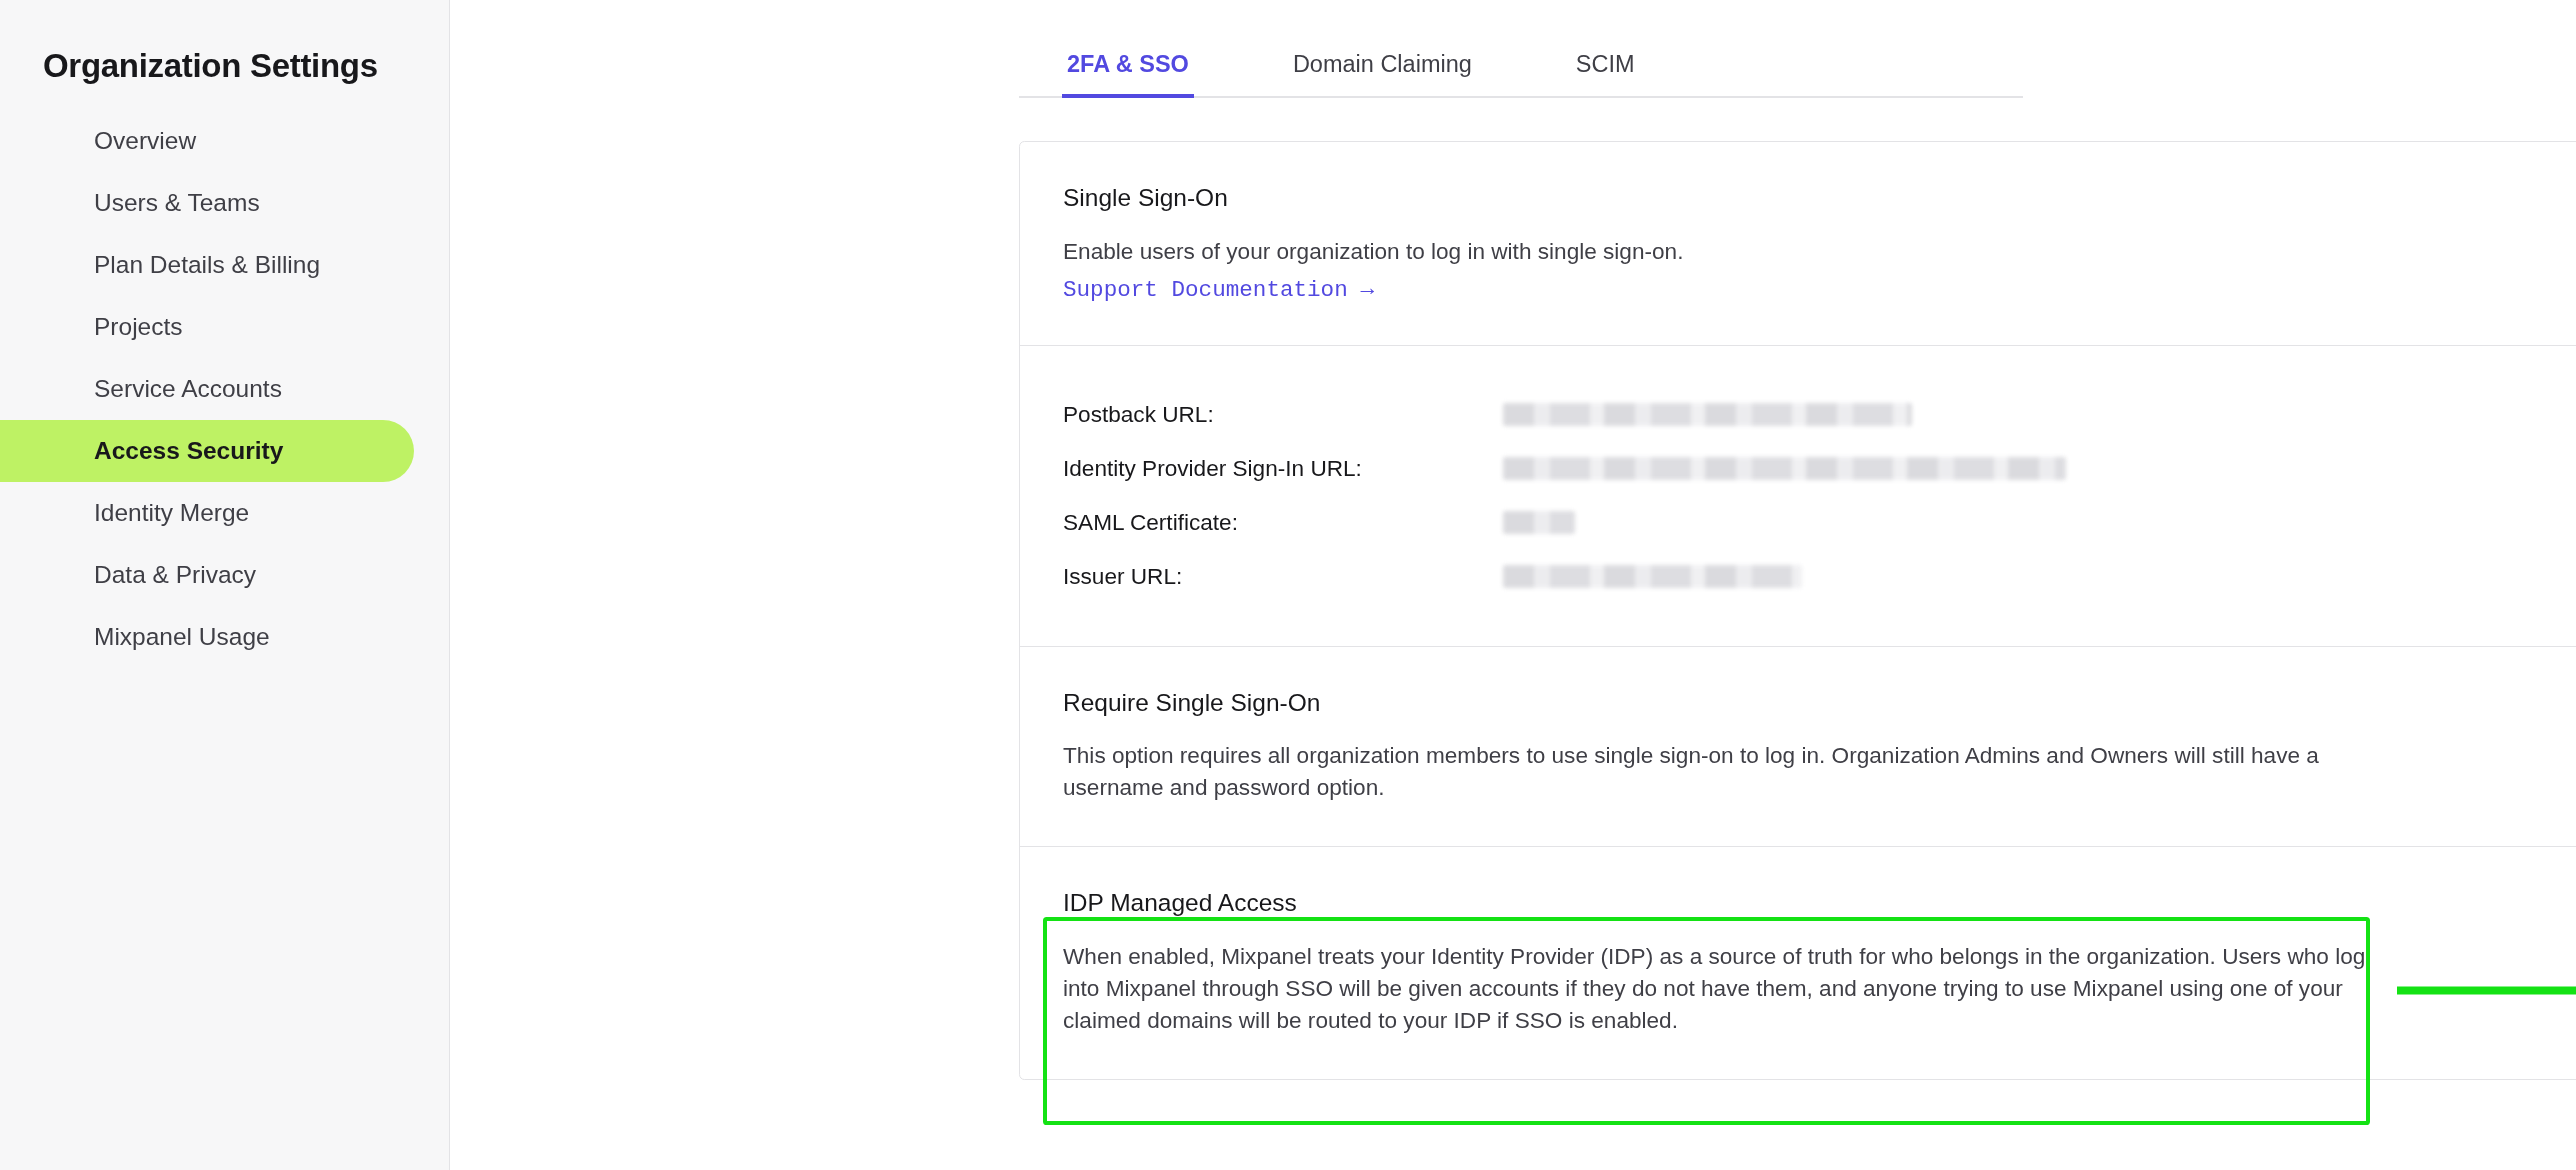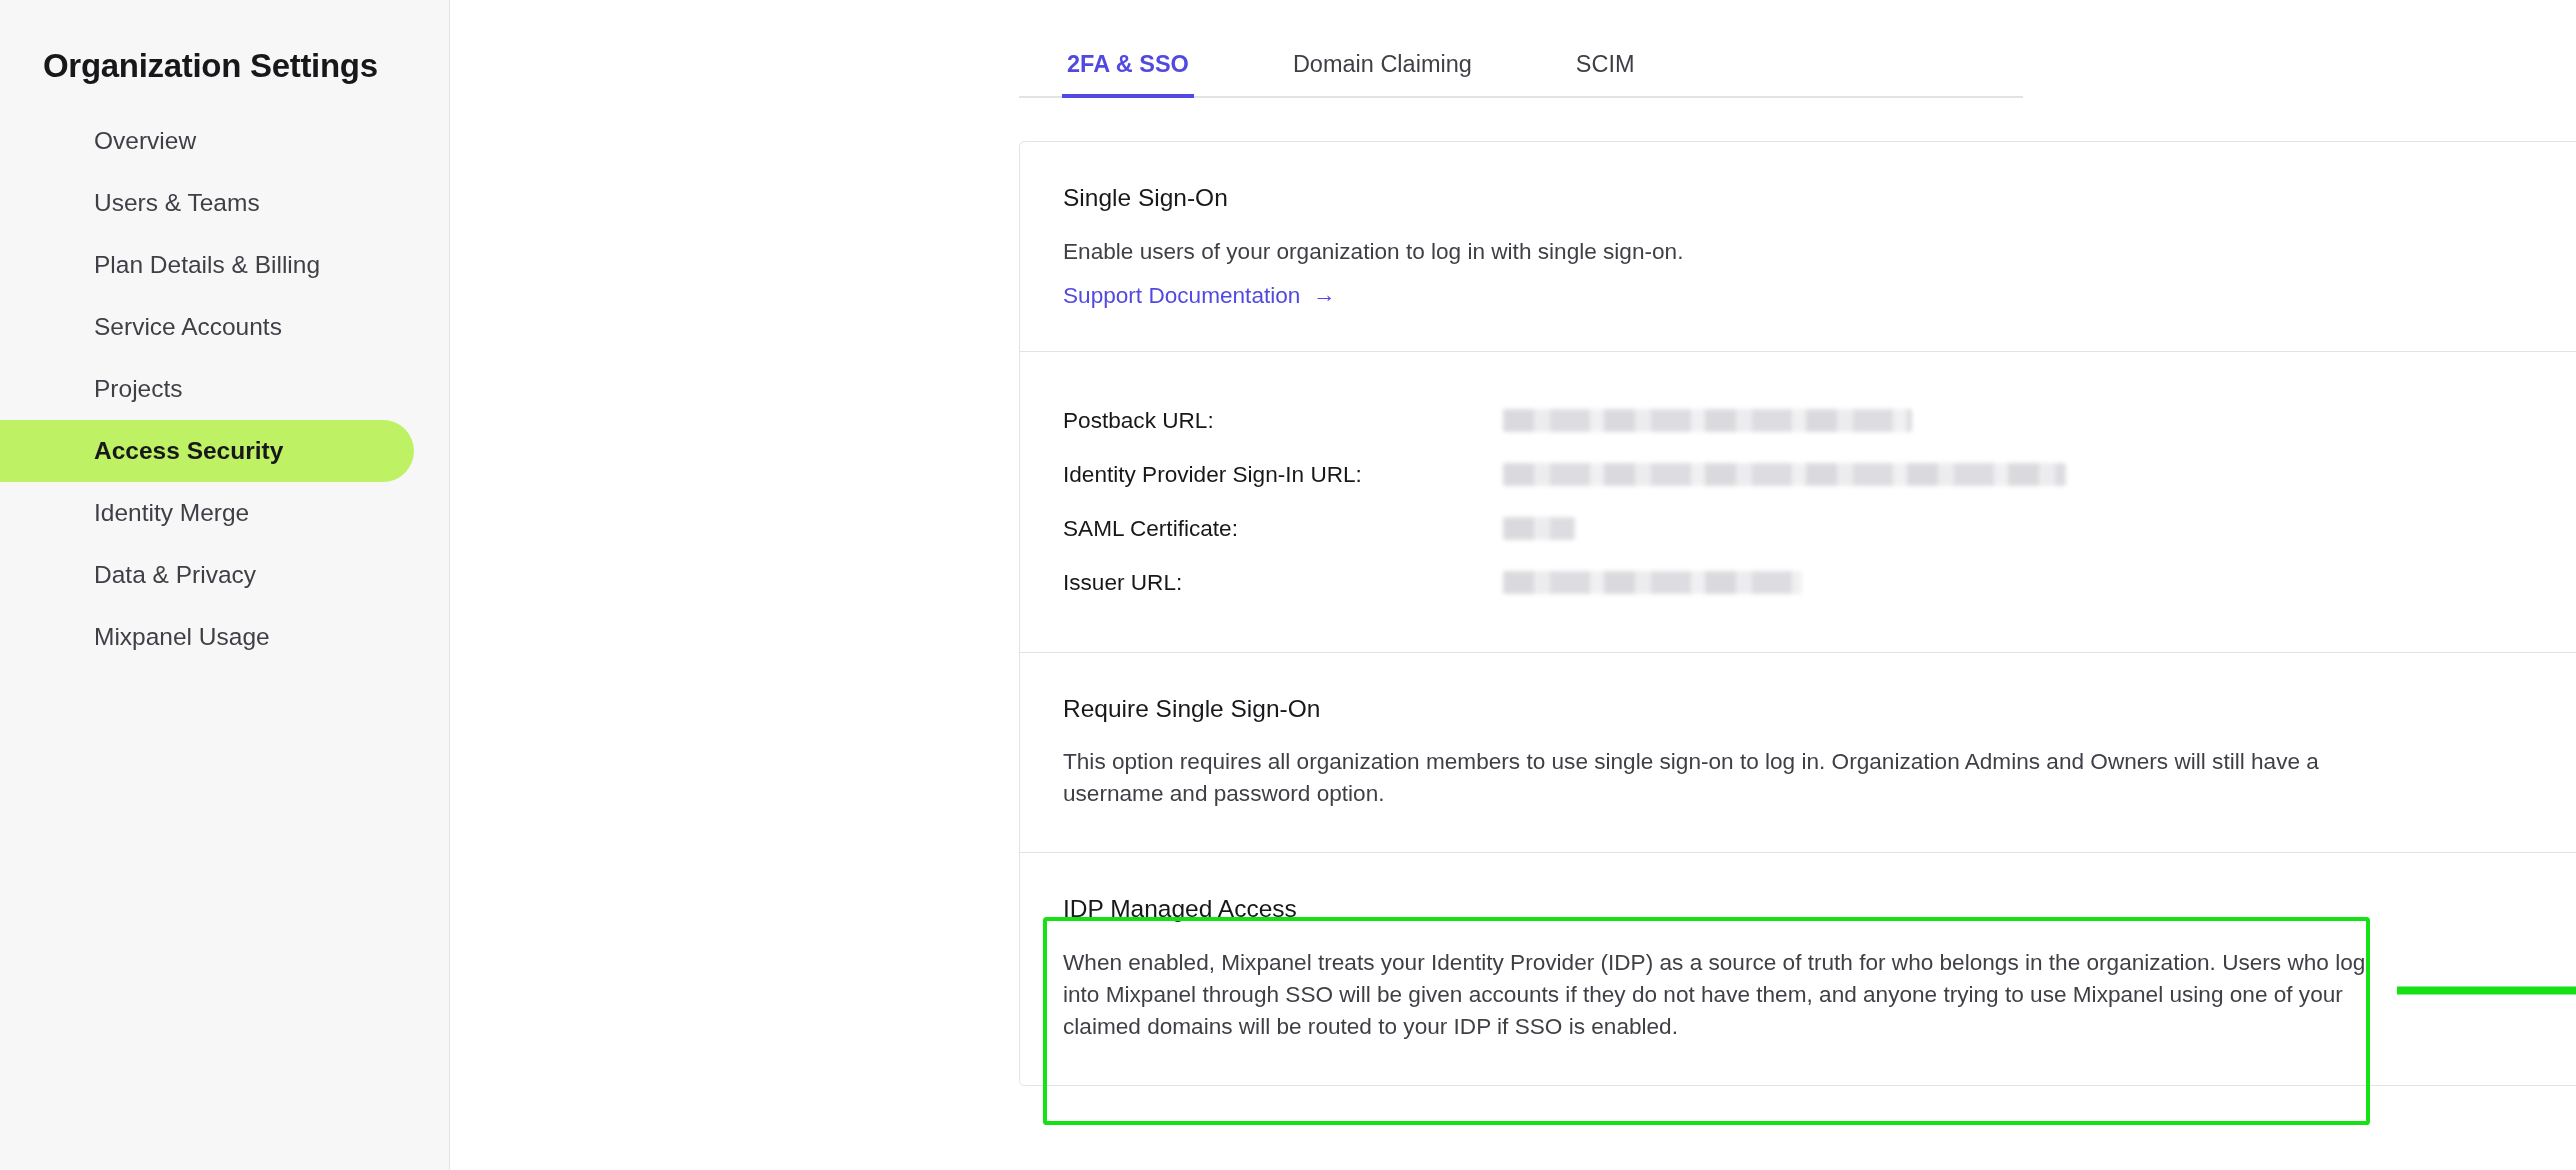--- a/index.html
+++ b/index.html
@@ -137,24 +137,25 @@
   .section-desc {
     font-size: 22.6px;
     color: #3f3f46;
     line-height: 1.42;
     max-width: 1341px;
   }
   .doc-link {
     display: inline-flex;
     align-items: center;
     gap: 12.7px;
-    margin-top: 15px;
+    margin-top: 9px;
     font-size: 22.6px;
     color: #5249e0;
     text-decoration: none;
+    font-family: Liberation Mono, monospace;
   }
   .doc-link .arrow {
     font-size: 22.6px;
     line-height: 1;
   }
 
   
   .details {
     display: flex;
     align-items: flex-start;
@@ -222,24 +223,24 @@
       <div class="nav-item">
         <span>Overview</span>
       </div>
       <div class="nav-item">
         <span>Users &amp; Teams</span>
       </div>
       <div class="nav-item">
         <span>Plan Details &amp; Billing</span>
       </div>
       <div class="nav-item">
+        <span>Projects</span>
+      </div>
+      <div class="nav-item">
         <span>Service Accounts</span>
-      </div>
-      <div class="nav-item">
-        <span>Projects</span>
       </div>
       <div class="nav-item active">
         <span>Access Security</span>
       </div>
       <div class="nav-item">
         <span>Identity Merge</span>
       </div>
       <div class="nav-item">
         <span>Data &amp; Privacy</span>
       </div>

